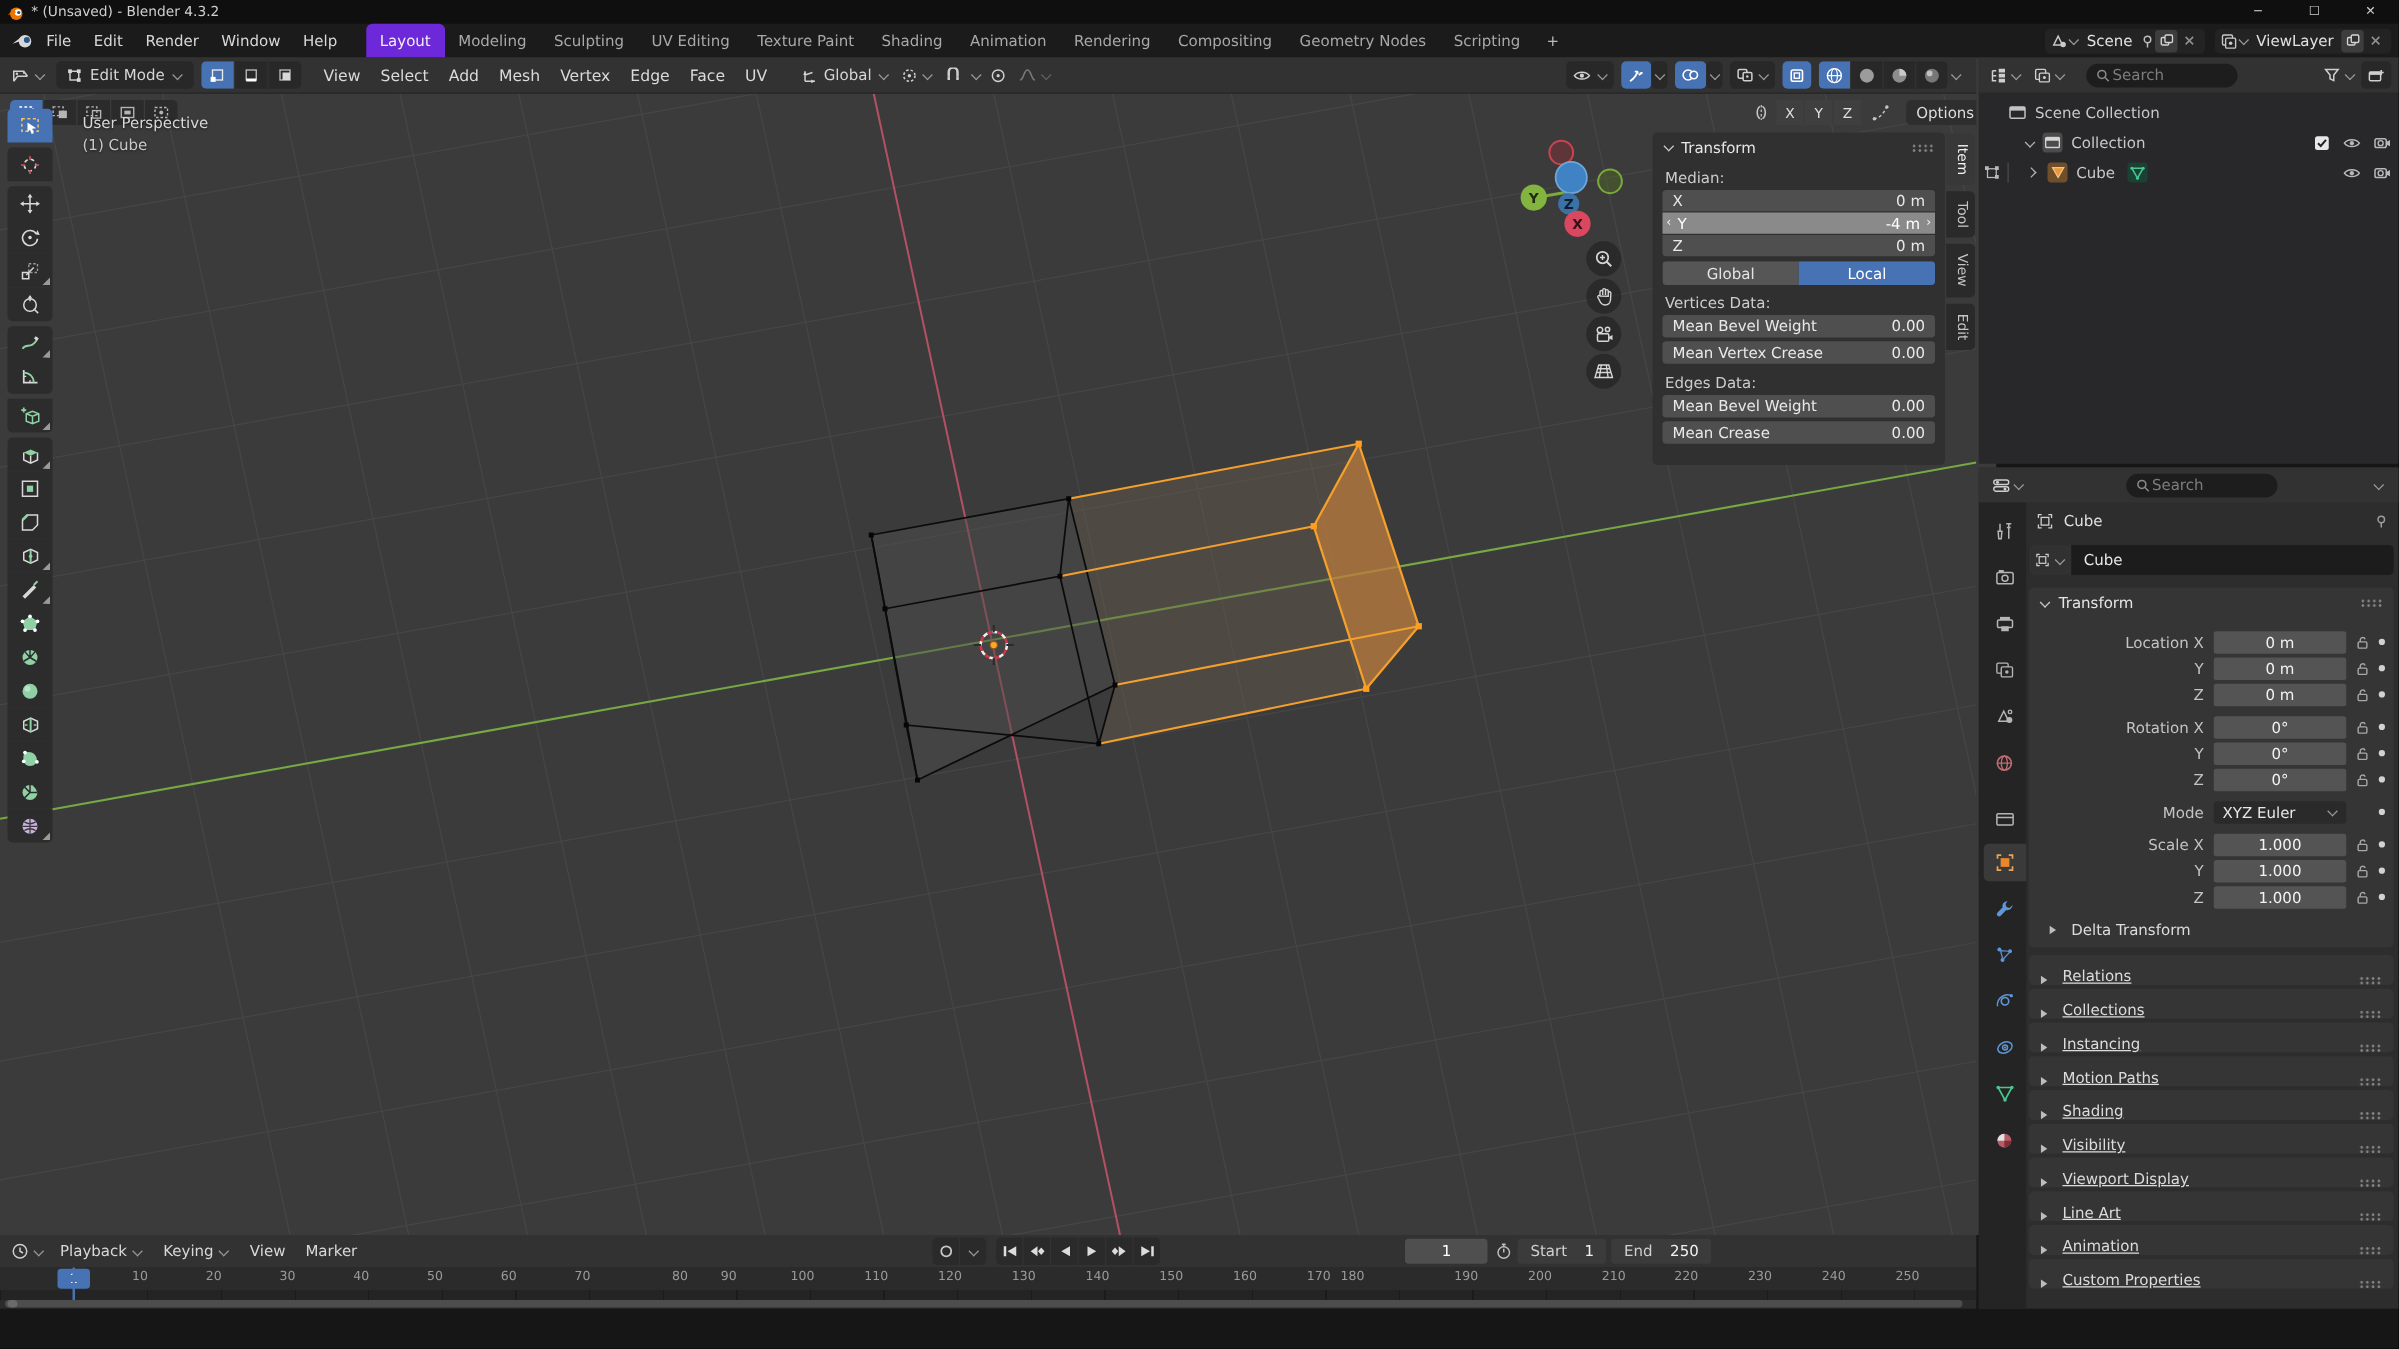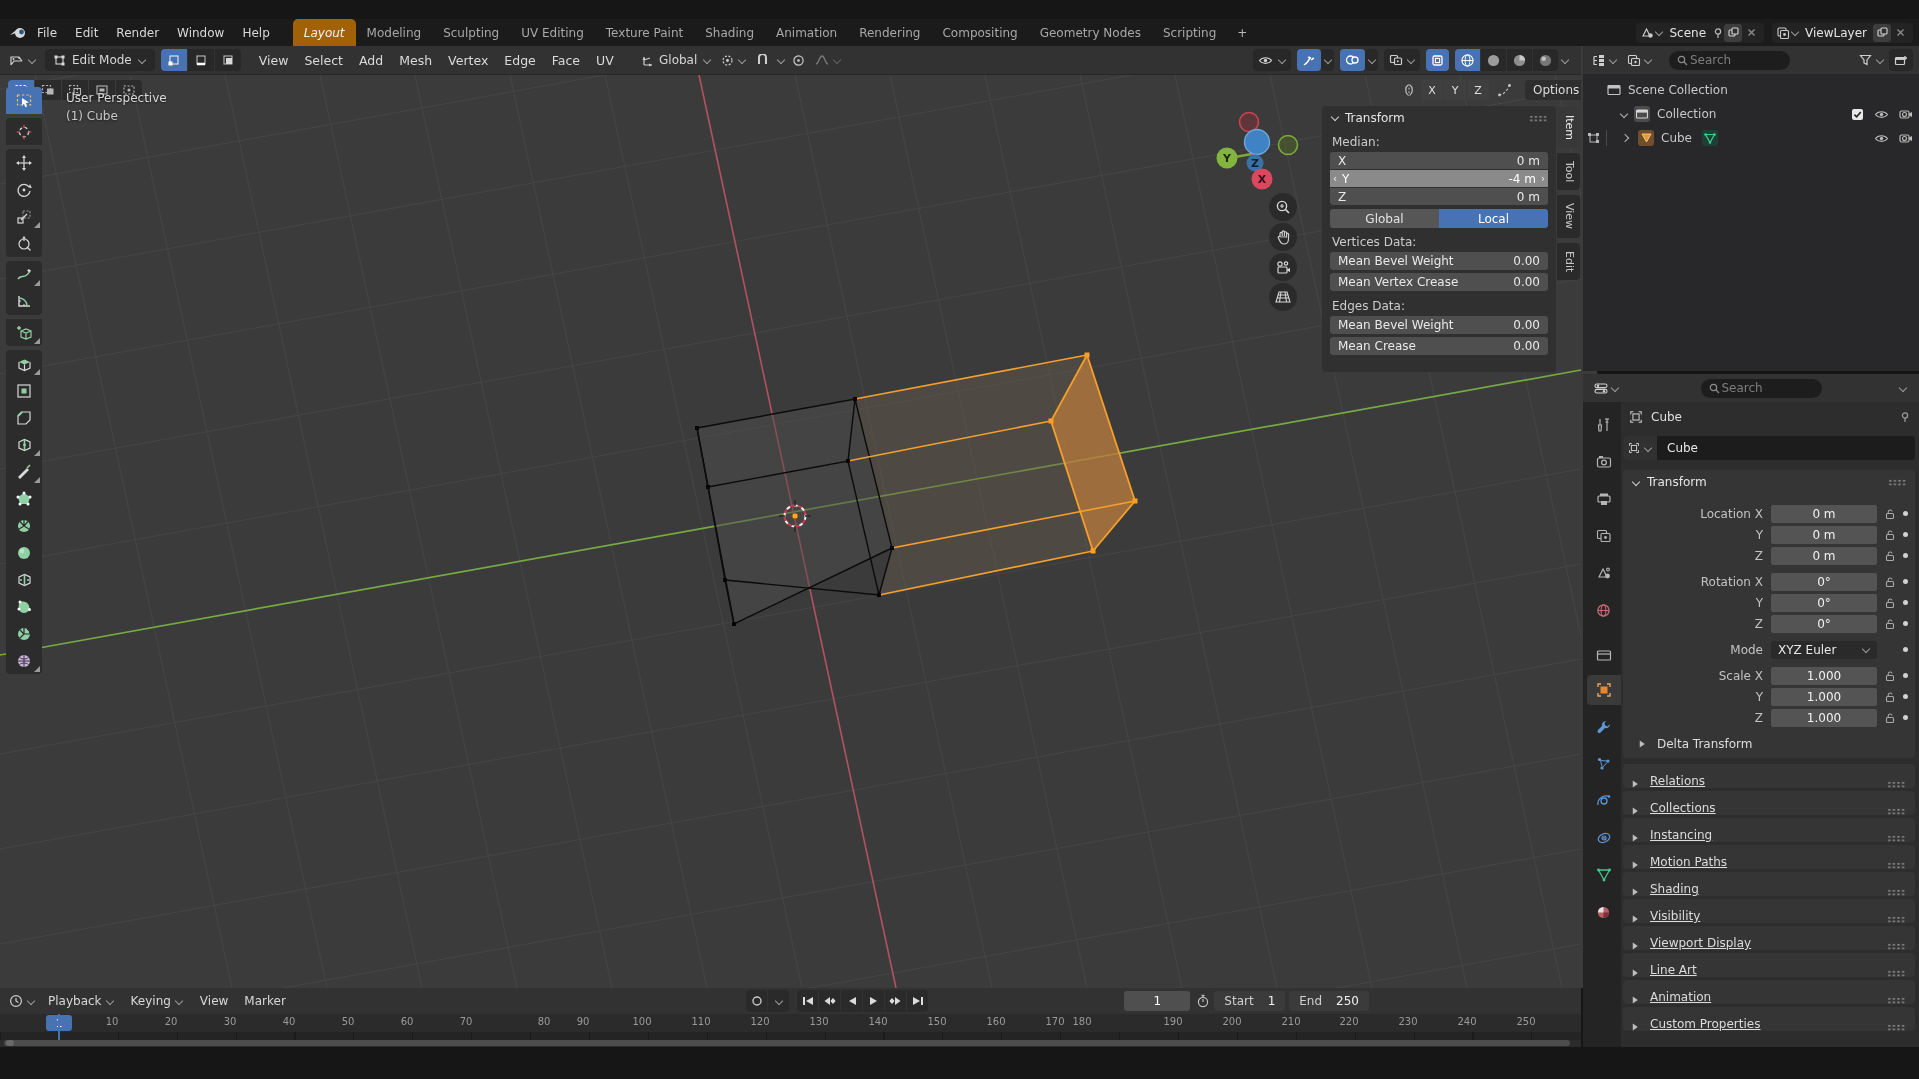--- a/index.html
+++ b/index.html
@@ -13,21 +13,21 @@
   #titlebar{left:0;top:0;width:1919px;height:19px;background:#0f0f0f;display:flex;align-items:center;}
   #titlebar .title{font-size:11px;color:#d0d0d0;margin-left:6px;}
   .winbtns{margin-left:auto;display:flex;}
   .winbtn{width:45px;height:19px;display:flex;align-items:center;justify-content:center;color:#cdcdcd;font-size:10px;}
 
   
   #topbar{left:0;top:19px;width:1919px;height:27px;background:#1b1b1b;display:flex;align-items:center;}
   .menu-item{padding:0 9px;color:#d8d8d8;font-size:12px;height:100%;display:flex;align-items:center;}
   .ws-tabs{display:flex;height:100%;margin-left:14px;}
   .ws-tab{padding:0 11px;color:#a8a8a8;display:flex;align-items:center;font-size:12px;}
-  .ws-tab.active{background:#a16207;color:#f0f0f0;border-radius:5px 5px 0 0;font-style:italic;}
+  .ws-tab.active{background:#6d28d9;color:#f0f0f0;border-radius:5px 5px 0 0;}
   .ws-add{padding:0 10px;color:#bbb;display:flex;align-items:center;}
   .id-block{display:flex;align-items:center;background:#232323;border-radius:4px;height:20px;padding:0 4px;margin-left:8px;}
   .id-block .val{margin:0 6px;color:#e2e2e2;font-size:12px;}
   .mini-btn{width:18px;height:18px;display:flex;align-items:center;justify-content:center;border-radius:3px;}
   .mini-btn.raised{background:#3d3d3d;}
 
   
   .chev{width:9px;height:9px;position:relative;display:inline-block;flex:none;}
   .chev::before{content:"";position:absolute;left:1.5px;top:1px;width:5px;height:5px;
      border-right:1.4px solid currentColor;border-bottom:1.4px solid currentColor;transform:rotate(45deg);}
@@ -154,20 +154,34 @@
   .frow .lockw{width:26px;display:flex;justify-content:center;flex:none;}
   .cpanel{position:absolute;left:2px;width:292px;height:24px;background:#353535;border-radius:4px;display:flex;align-items:flex-end;padding:0 9px;box-sizing:border-box;color:#dcdcdc;text-decoration:underline;}
   .cpanel .grip{margin-left:auto;}
   .cpanel .tri-r{margin-right:8px;transform:scale(.85);}
 </style>
 </head>
 <body>
 
 <div id="app">
 
+  <div id="titlebar" class="abs">
+    <svg width="14" height="14" style="margin-left:5px" viewBox="0 0 14 14">
+      <circle cx="8" cy="8" r="5" fill="#ea7600"></circle>
+        <circle cx="9.4" cy="7" r="2.6" fill="#fff"></circle>
+        <circle cx="10" cy="7" r="1.3" fill="#2b4a6f"></circle>
+      <path d="M1 9 L6 5 L8 7 Z" fill="#ea7600"></path>
+    </svg>
+    <span class="title">* (Unsaved) - Blender 4.3.2</span>
+    <div class="winbtns">
+      <span class="winbtn">─</span>
+      <span class="winbtn">☐</span>
+      <span class="winbtn">✕</span>
+    </div>
+  </div>
 
   <div id="topbar" class="abs">
     <svg width="20" height="14" style="margin-left:8px" viewBox="0 0 20 14">
       <circle cx="12" cy="7" r="5" fill="#d8d8d8"></circle>
         <circle cx="13.5" cy="6" r="2.4" fill="#265787"></circle>
       <path d="M2 9 L9 3.5 L11 6 Z" fill="#d8d8d8"></path>
     </svg>
     <span class="menu-item">File</span>
     <span class="menu-item">Edit</span>
     <span class="menu-item">Render</span>

